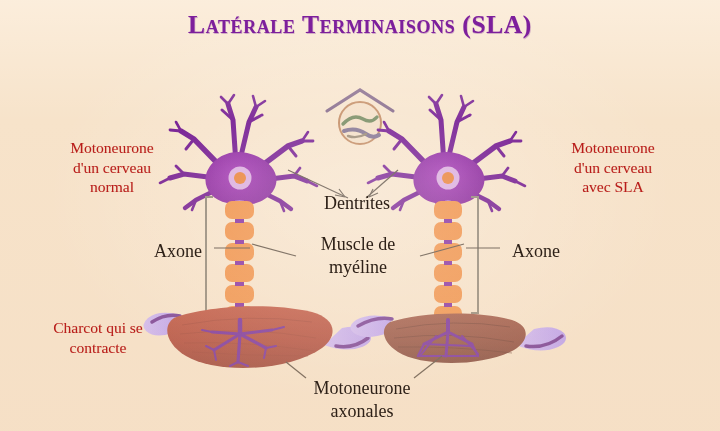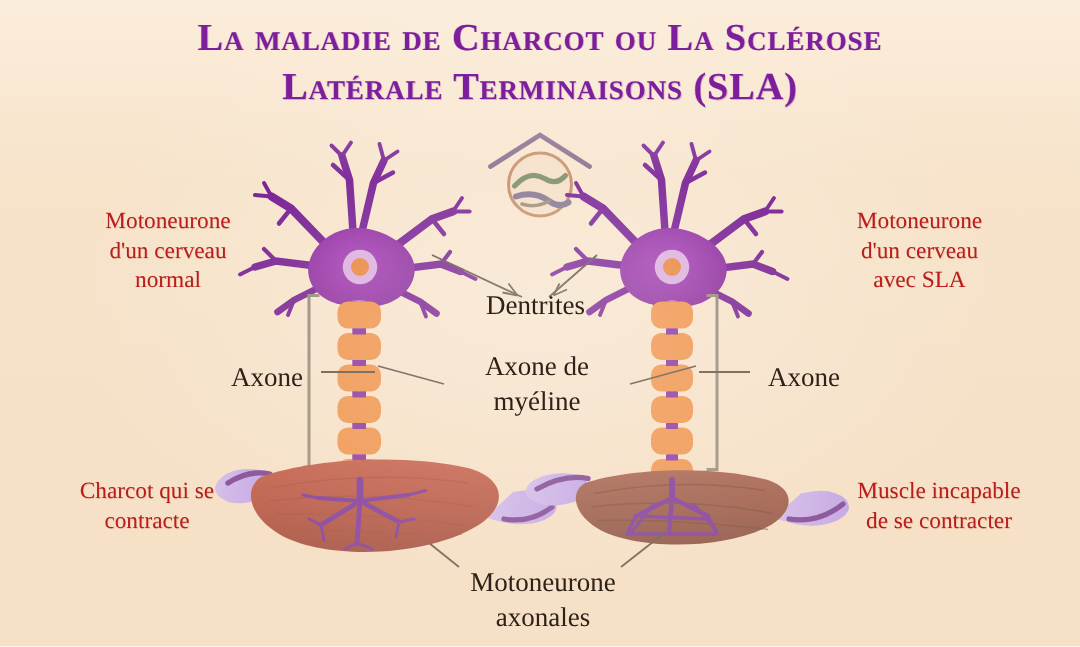--- a/index.html
+++ b/index.html
@@ -76,21 +76,20 @@
   #label-axone-left         { left: 142px; top: 240px; width: 72px; }
   #label-axone-right        { left: 500px; top: 240px; width: 72px; }
   #label-terminaisons       { left: 288px; top: 377px; width: 148px; }
 </style>
 </head>
 <body>
 
 <div id="poster">
 
   <div id="title-block">
-    <span class="title-line">La maladie de Charcot ou La Sclérose</span>
     <span class="title-line">Latérale Terminaisons (SLA)</span>
   </div>
 
   <svg class="svg-layer" viewBox="0 0 720 431">
     <defs>
       <radialGradient id="somaGrad" cx="45%" cy="40%" r="70%">
         <stop offset="0%" stop-color="#a231b4"></stop>
         <stop offset="100%" stop-color="#7a1490"></stop>
       </radialGradient>
       <linearGradient id="muscleGradL" x1="0" y1="0" x2="0" y2="1">
@@ -334,26 +333,24 @@
 d'un cerveau
 normal</div>
 
   <div class="label label-orange" id="label-motoneurone-sla">Motoneurone
 d'un cerveau
 avec SLA</div>
 
   <div class="label label-orange" id="label-muscle-contracte">Charcot qui se
 contracte</div>
 
-  <div class="label label-orange" id="label-muscle-incapable">Muscle incapable
-de se contracter</div>
 
   <div class="label label-dark" id="label-dentrites">Dentrites</div>
 
-  <div class="label label-dark" id="label-gaine-myeline">Axone de
+  <div class="label label-dark" id="label-gaine-myeline">Muscle de
 myéline</div>
 
   <div class="label label-dark" id="label-axone-left">Axone</div>
 
   <div class="label label-dark" id="label-axone-right">Axone</div>
 
   <div class="label label-dark" id="label-terminaisons">Motoneurone
 axonales</div>
 
 </div>

